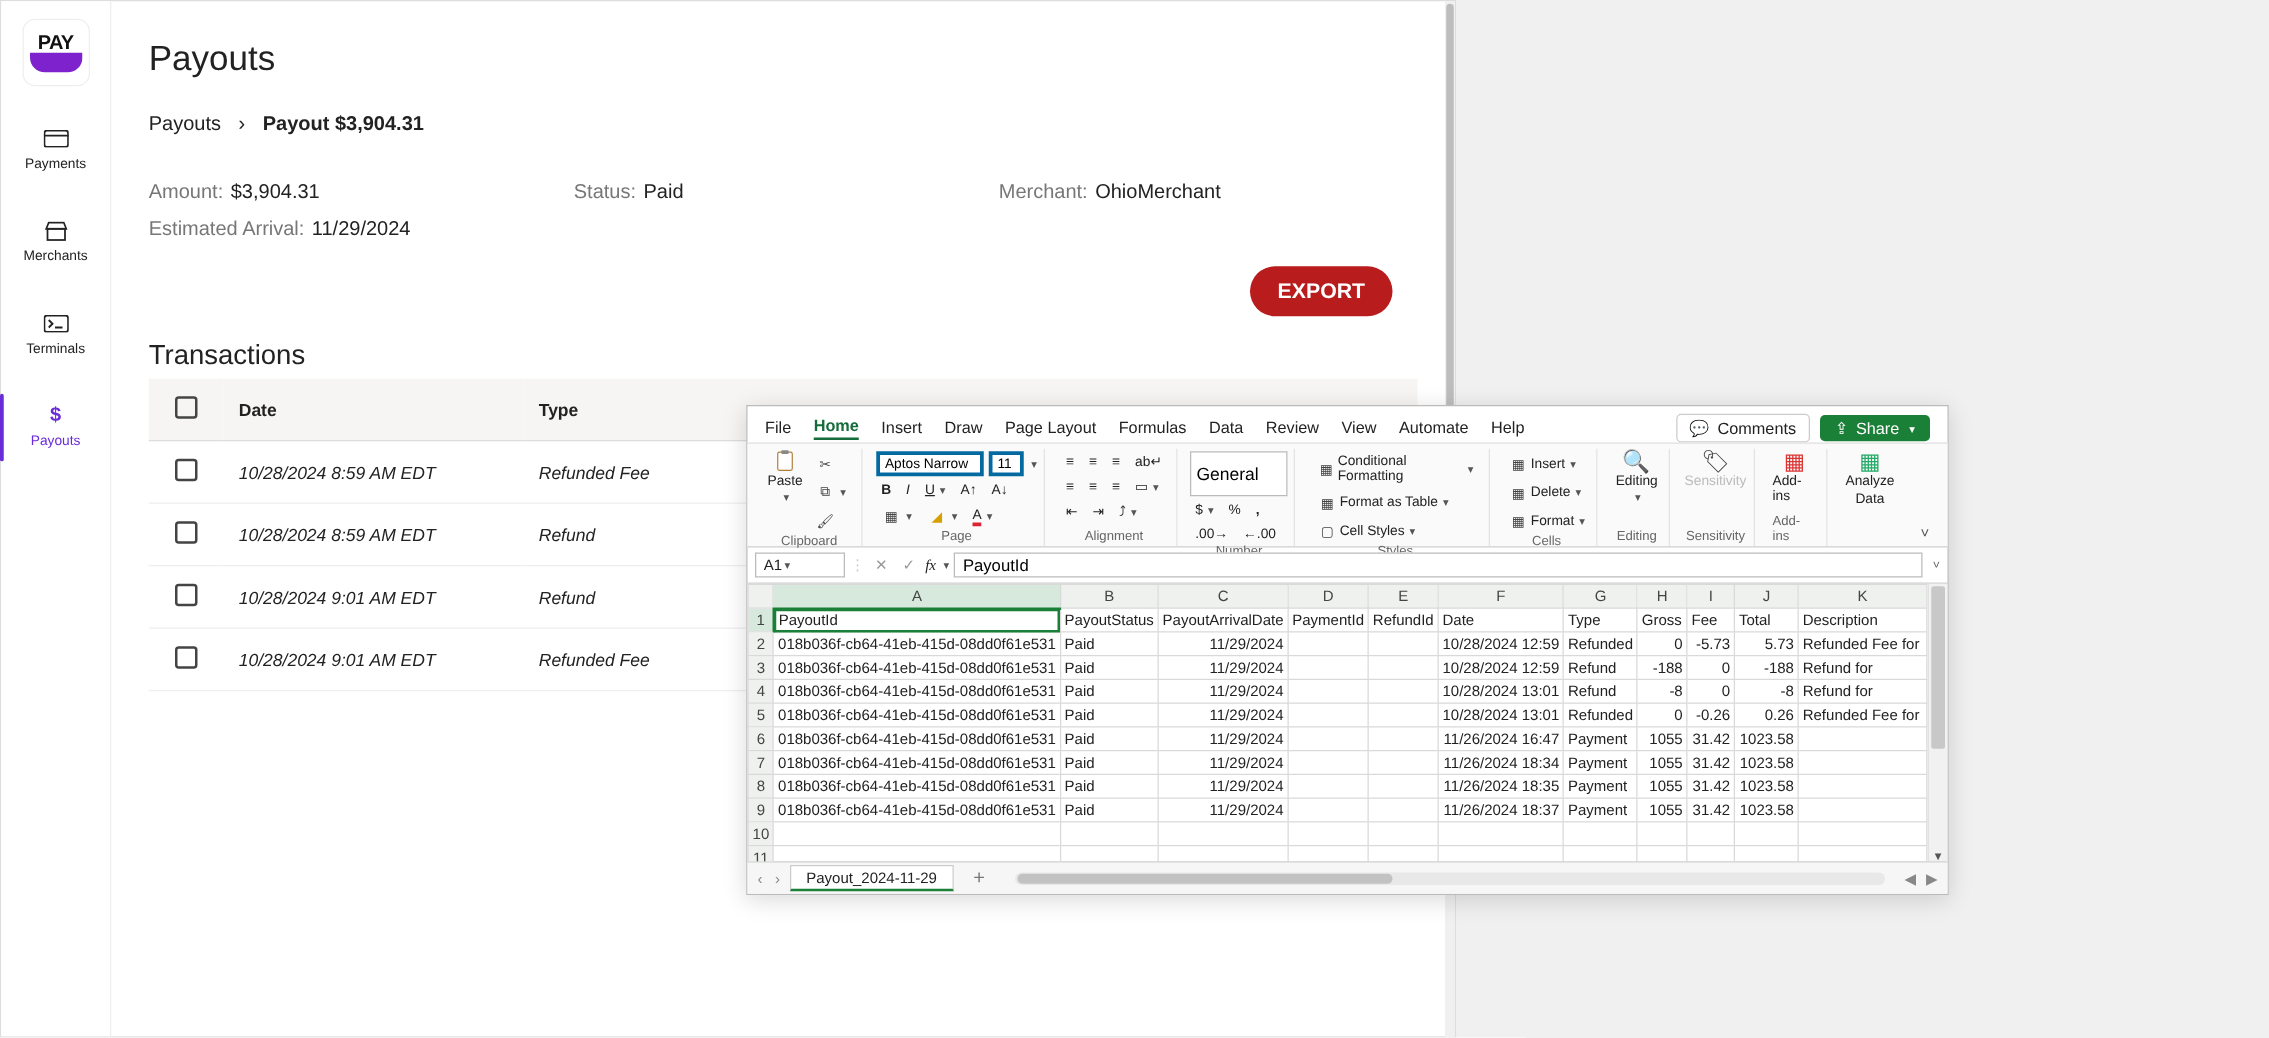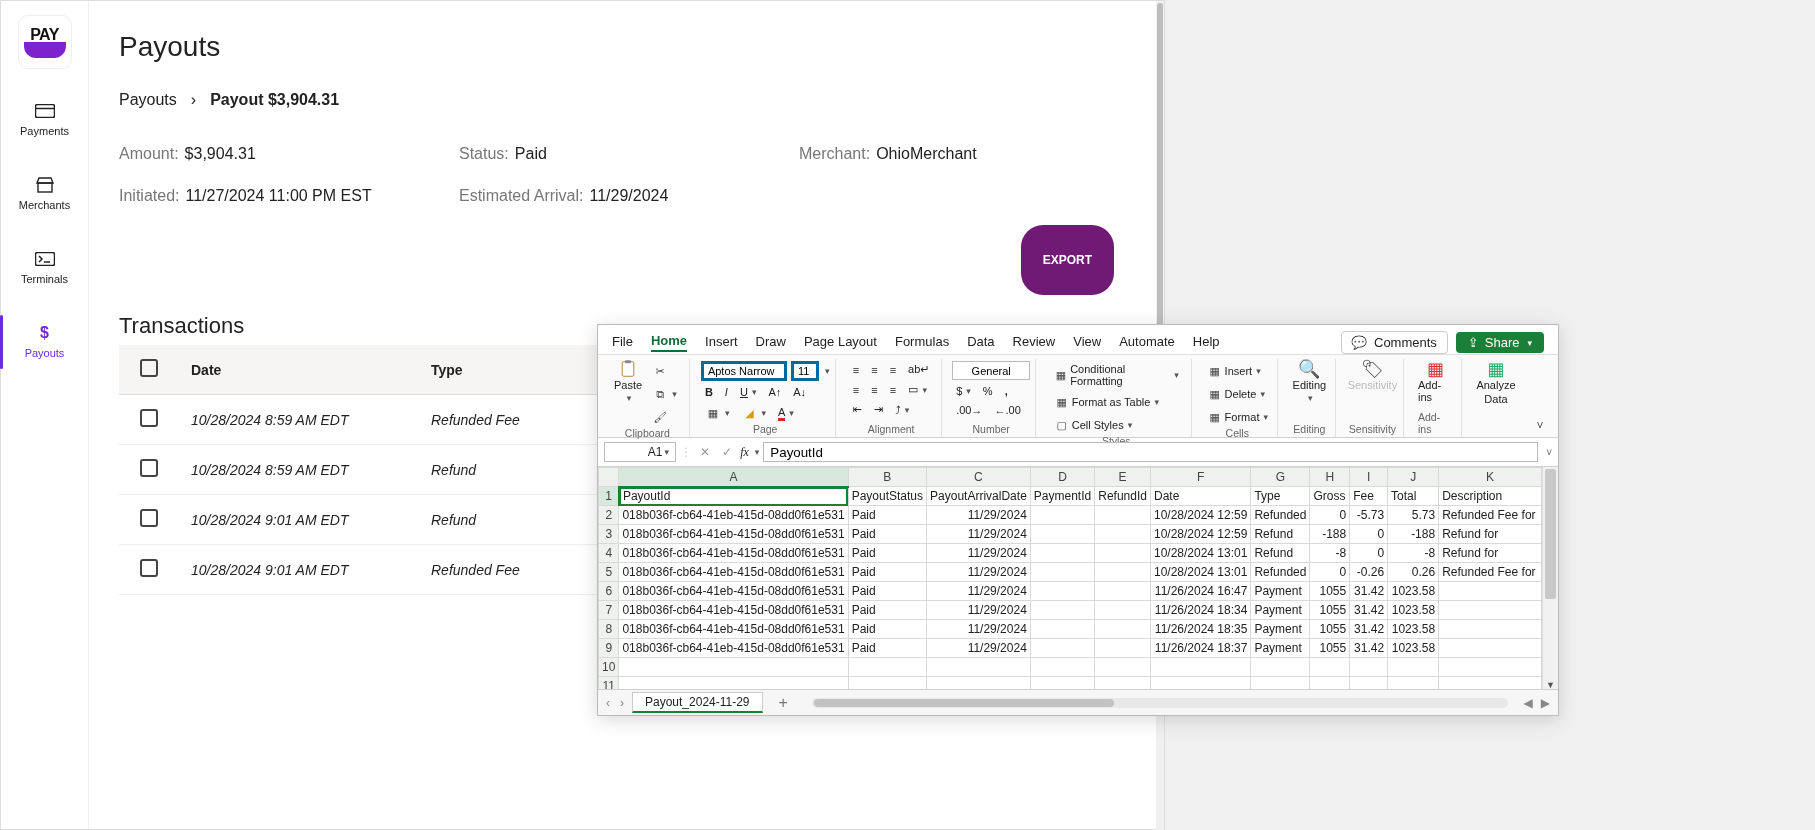--- a/index.html
+++ b/index.html
@@ -117,33 +117,33 @@
     align-items: center;
     gap: 14px;
     font-size: 16px;
     margin-bottom: 36px;
   }
   .breadcrumb a { color: #222; cursor: pointer; }
   .breadcrumb .current { font-weight: 600; }
   .summary {
     display: grid;
     grid-template-columns: 340px 340px 1fr;
-    row-gap: 24px;
+    row-gap: 12px;
     font-size: 16px;
     margin-bottom: 20px;
   }
   .summary .label { color: #777; margin-right: 6px; }
   .export-row { display:flex; justify-content:flex-end; padding-right:20px; margin-bottom:18px; }
   .export-btn {
-    background: #701a75;
+    background: #b91c1c;
     color: #fff;
     border: none;
     border-radius: 22px;
-    padding: 28px 22px;
-    font-size: 12px;
+    padding: 10px 22px;
+    font-size: 17px;
     font-weight: 600;
     cursor: pointer;
   }
   .section-title {
     font-size: 22px;
     margin-bottom: 6px;
   }
   .tx-table {
     width: 100%;
     border-collapse: collapse;
@@ -245,34 +245,34 @@
     color: #666;
     padding-bottom: 2px;
   }
   .rb-col { display:flex; flex-direction:column; gap:3px; align-items:flex-start;}
   .rb-row { display:flex; gap:4px; align-items:center;}
   .rb-big { display:flex; flex-direction:column; align-items:center; gap:2px; font-size:11px; cursor:pointer;}
   .ico { width:16px; height:16px; display:inline-flex; align-items:center; justify-content:center; color:#444;}
   .font-select {
     border:3px solid #0369a1; height:20px; font-size:11px; padding:0 4px; background:#fff;
   }
-  .num-select { border:1px solid #bbb; height:19px; width:78px; font-size:11px; padding:0 4px; background:#fff;text-align:center;}
+  .num-select { border:1px solid #bbb; height:36px; width:78px; font-size:14px; padding:0 4px; background:#fff;}
   .mini-btn { border:1px solid transparent; padding:1px 3px; border-radius:2px; cursor:pointer; display:inline-flex; align-items:center; gap:2px; font-size:11px;}
   .chev { font-size:9px; color:#555; margin-left:2px;}
   .ribbon-collapse { margin-left:auto; align-self:flex-end; width:22px; text-align:center; cursor:pointer; color:#555; padding-bottom:4px; font-size:12px;}
 
   .formula-bar {
     display: flex;
     align-items: center;
     gap: 4px;
     padding: 4px 6px;
     border-bottom: 1px solid #d0d0d0;
     font-size: 12px;
   }
-  .namebox { border:1px solid #bbb; width:72px; height:20px; padding:0 6px; display:flex; align-items:center; justify-content:flex-end;}
+  .namebox { border:1px solid #bbb; width:72px; height:20px; padding:0 6px; display:flex; align-items:center; justify-content:flex-start;}
   .fx-icon { font-style:italic; font-family:serif; }
   .formula-input { flex:1; border:1px solid #bbb; height:20px; padding:0 6px; }
   .fb-btn { color:#999; padding:0 4px; cursor:pointer; }
   .fb-chev { font-size:10px; color:#666; padding-left:4px; cursor:pointer;}
 
   .grid-wrap {
     flex:1;
     display:flex;
     overflow:hidden;
     position:relative;
@@ -391,21 +391,20 @@
     <div class="breadcrumb">
       <a>Payouts</a>
       <span>›</span>
       <span class="current">Payout $3,904.31</span>
     </div>
 
     <div class="summary">
       <div><span class="label">Amount:</span><span>$3,904.31</span></div>
       <div><span class="label">Status:</span><span>Paid</span></div>
       <div><span class="label">Merchant:</span><span>OhioMerchant</span></div>
-      <div><span class="label">Initiated:</span><span>11/27/2024 11:00 PM EST</span></div>
       <div><span class="label">Estimated Arrival:</span><span>11/29/2024</span></div>
     </div>
 
     <div class="export-row">
       <button class="export-btn">EXPORT</button>
     </div>
 
     <div class="section-title">Transactions</div>
 
     <table class="tx-table">

